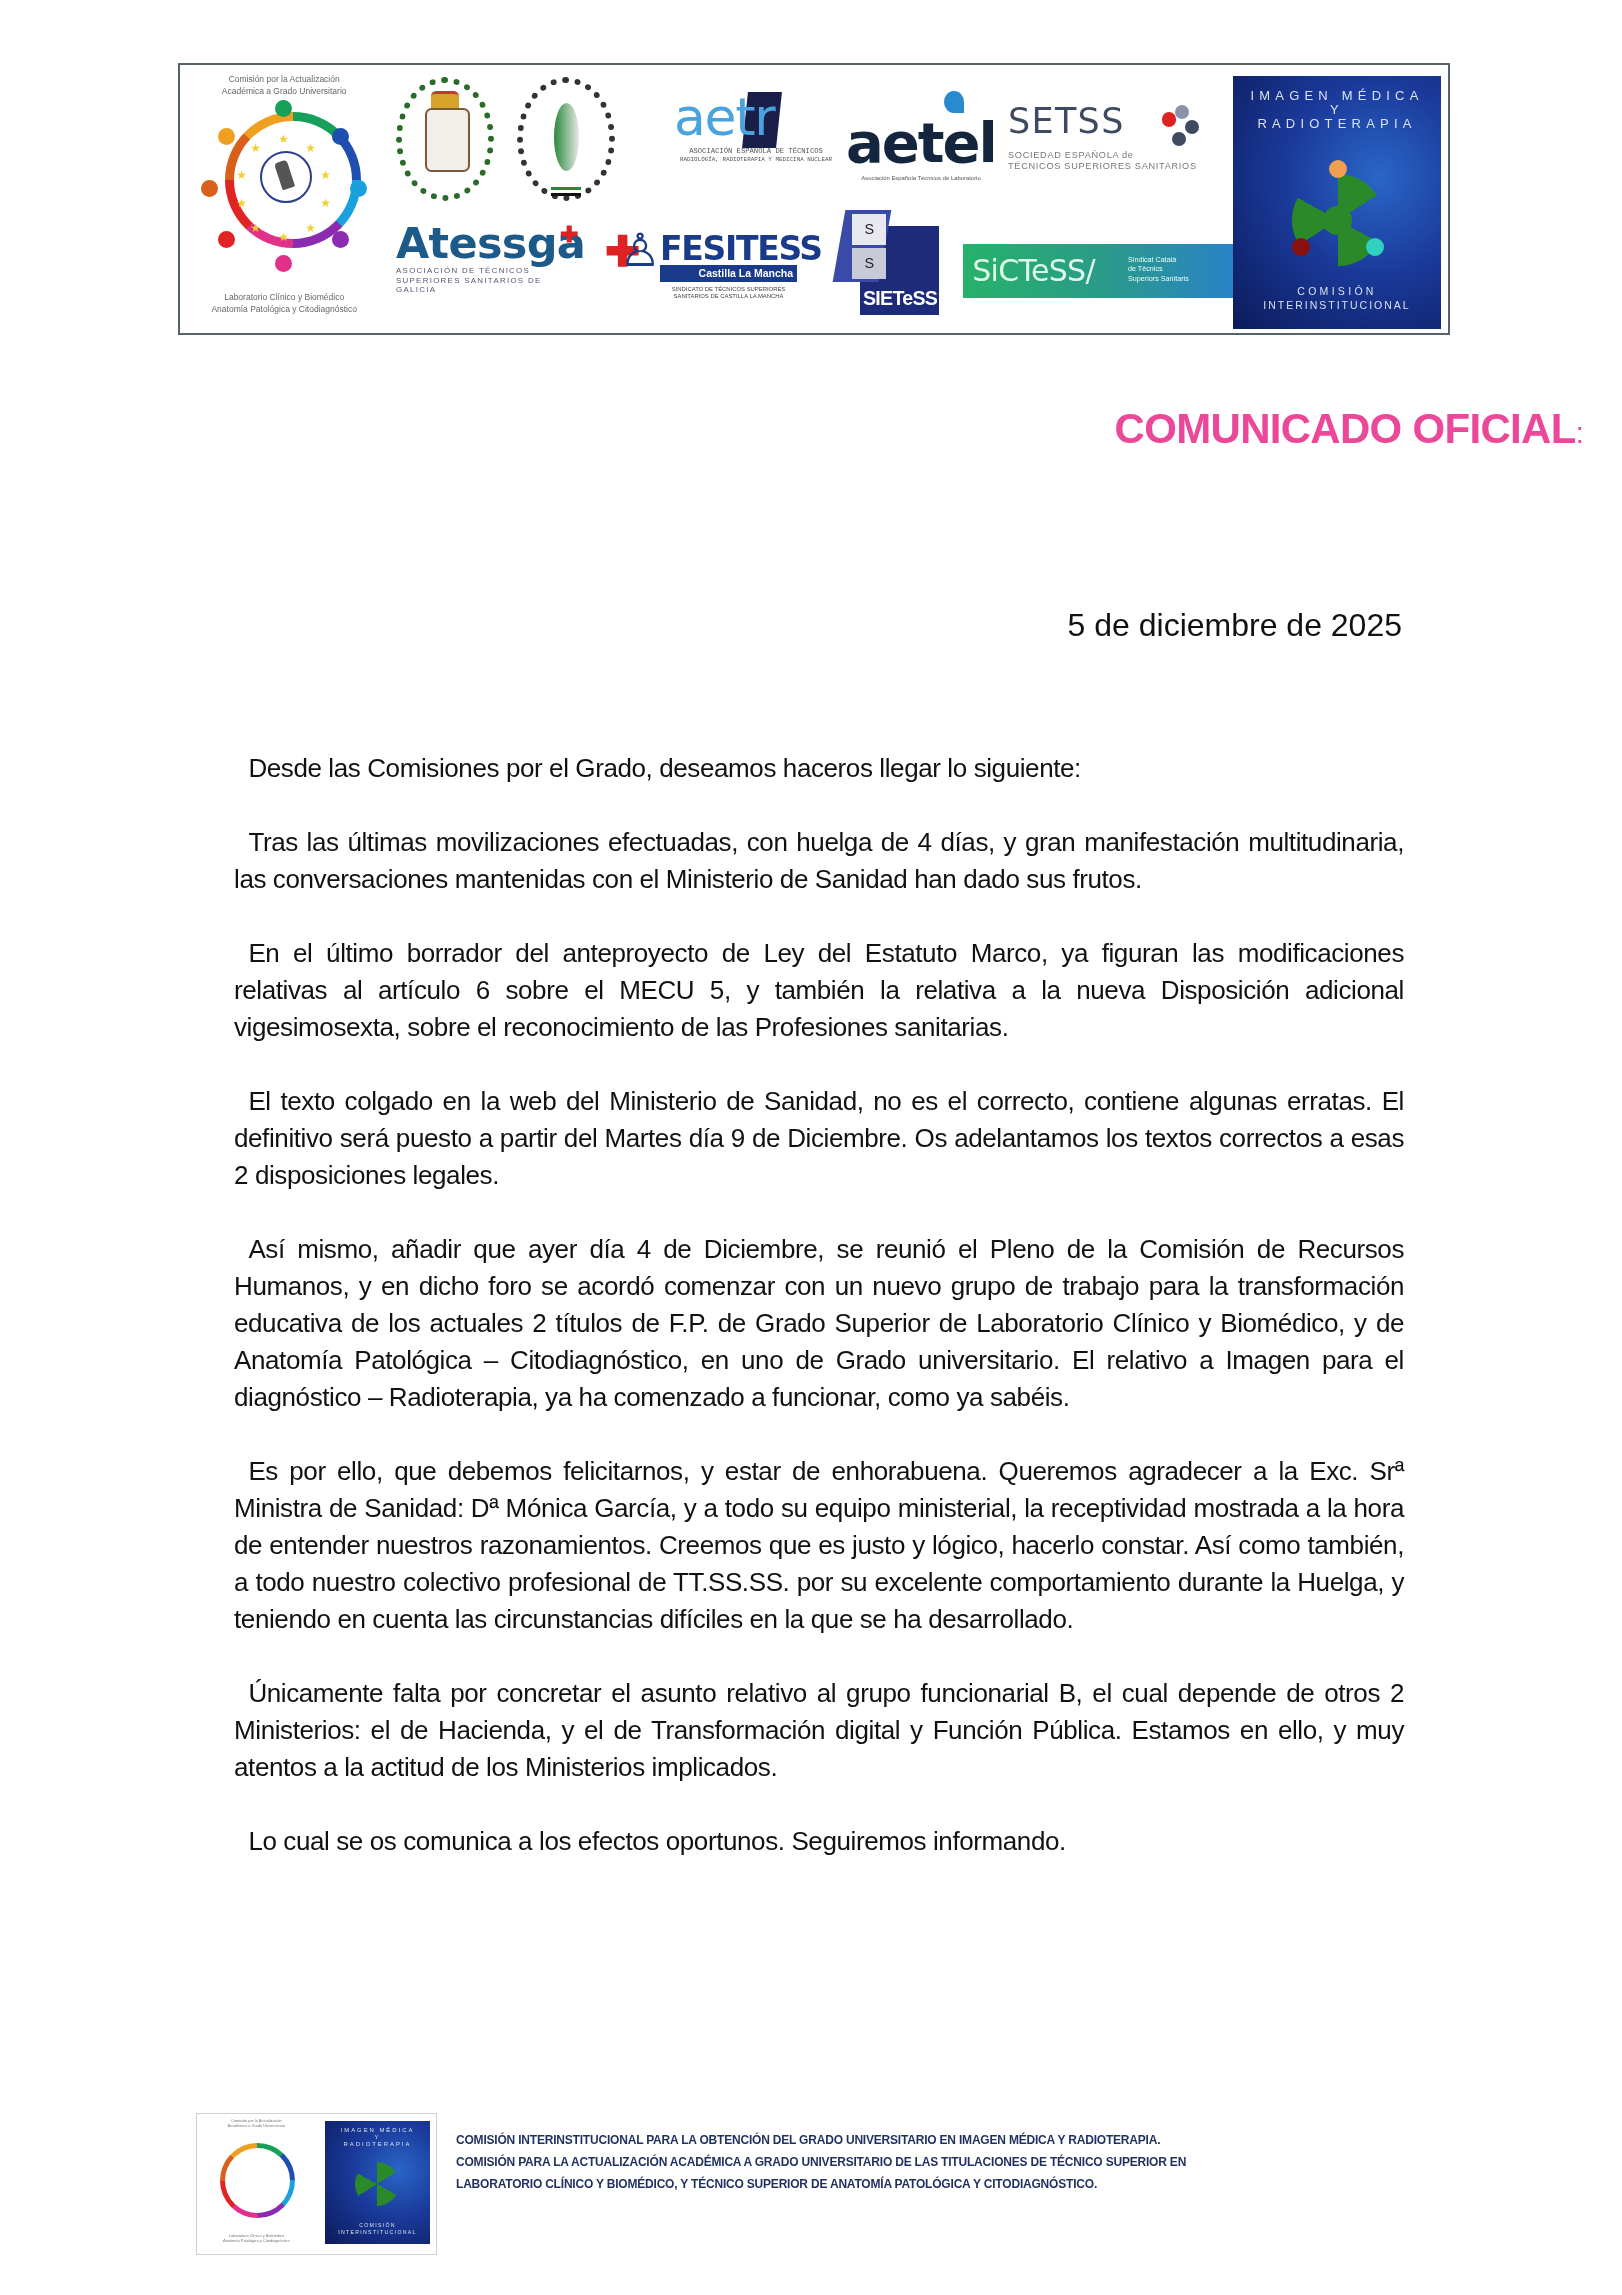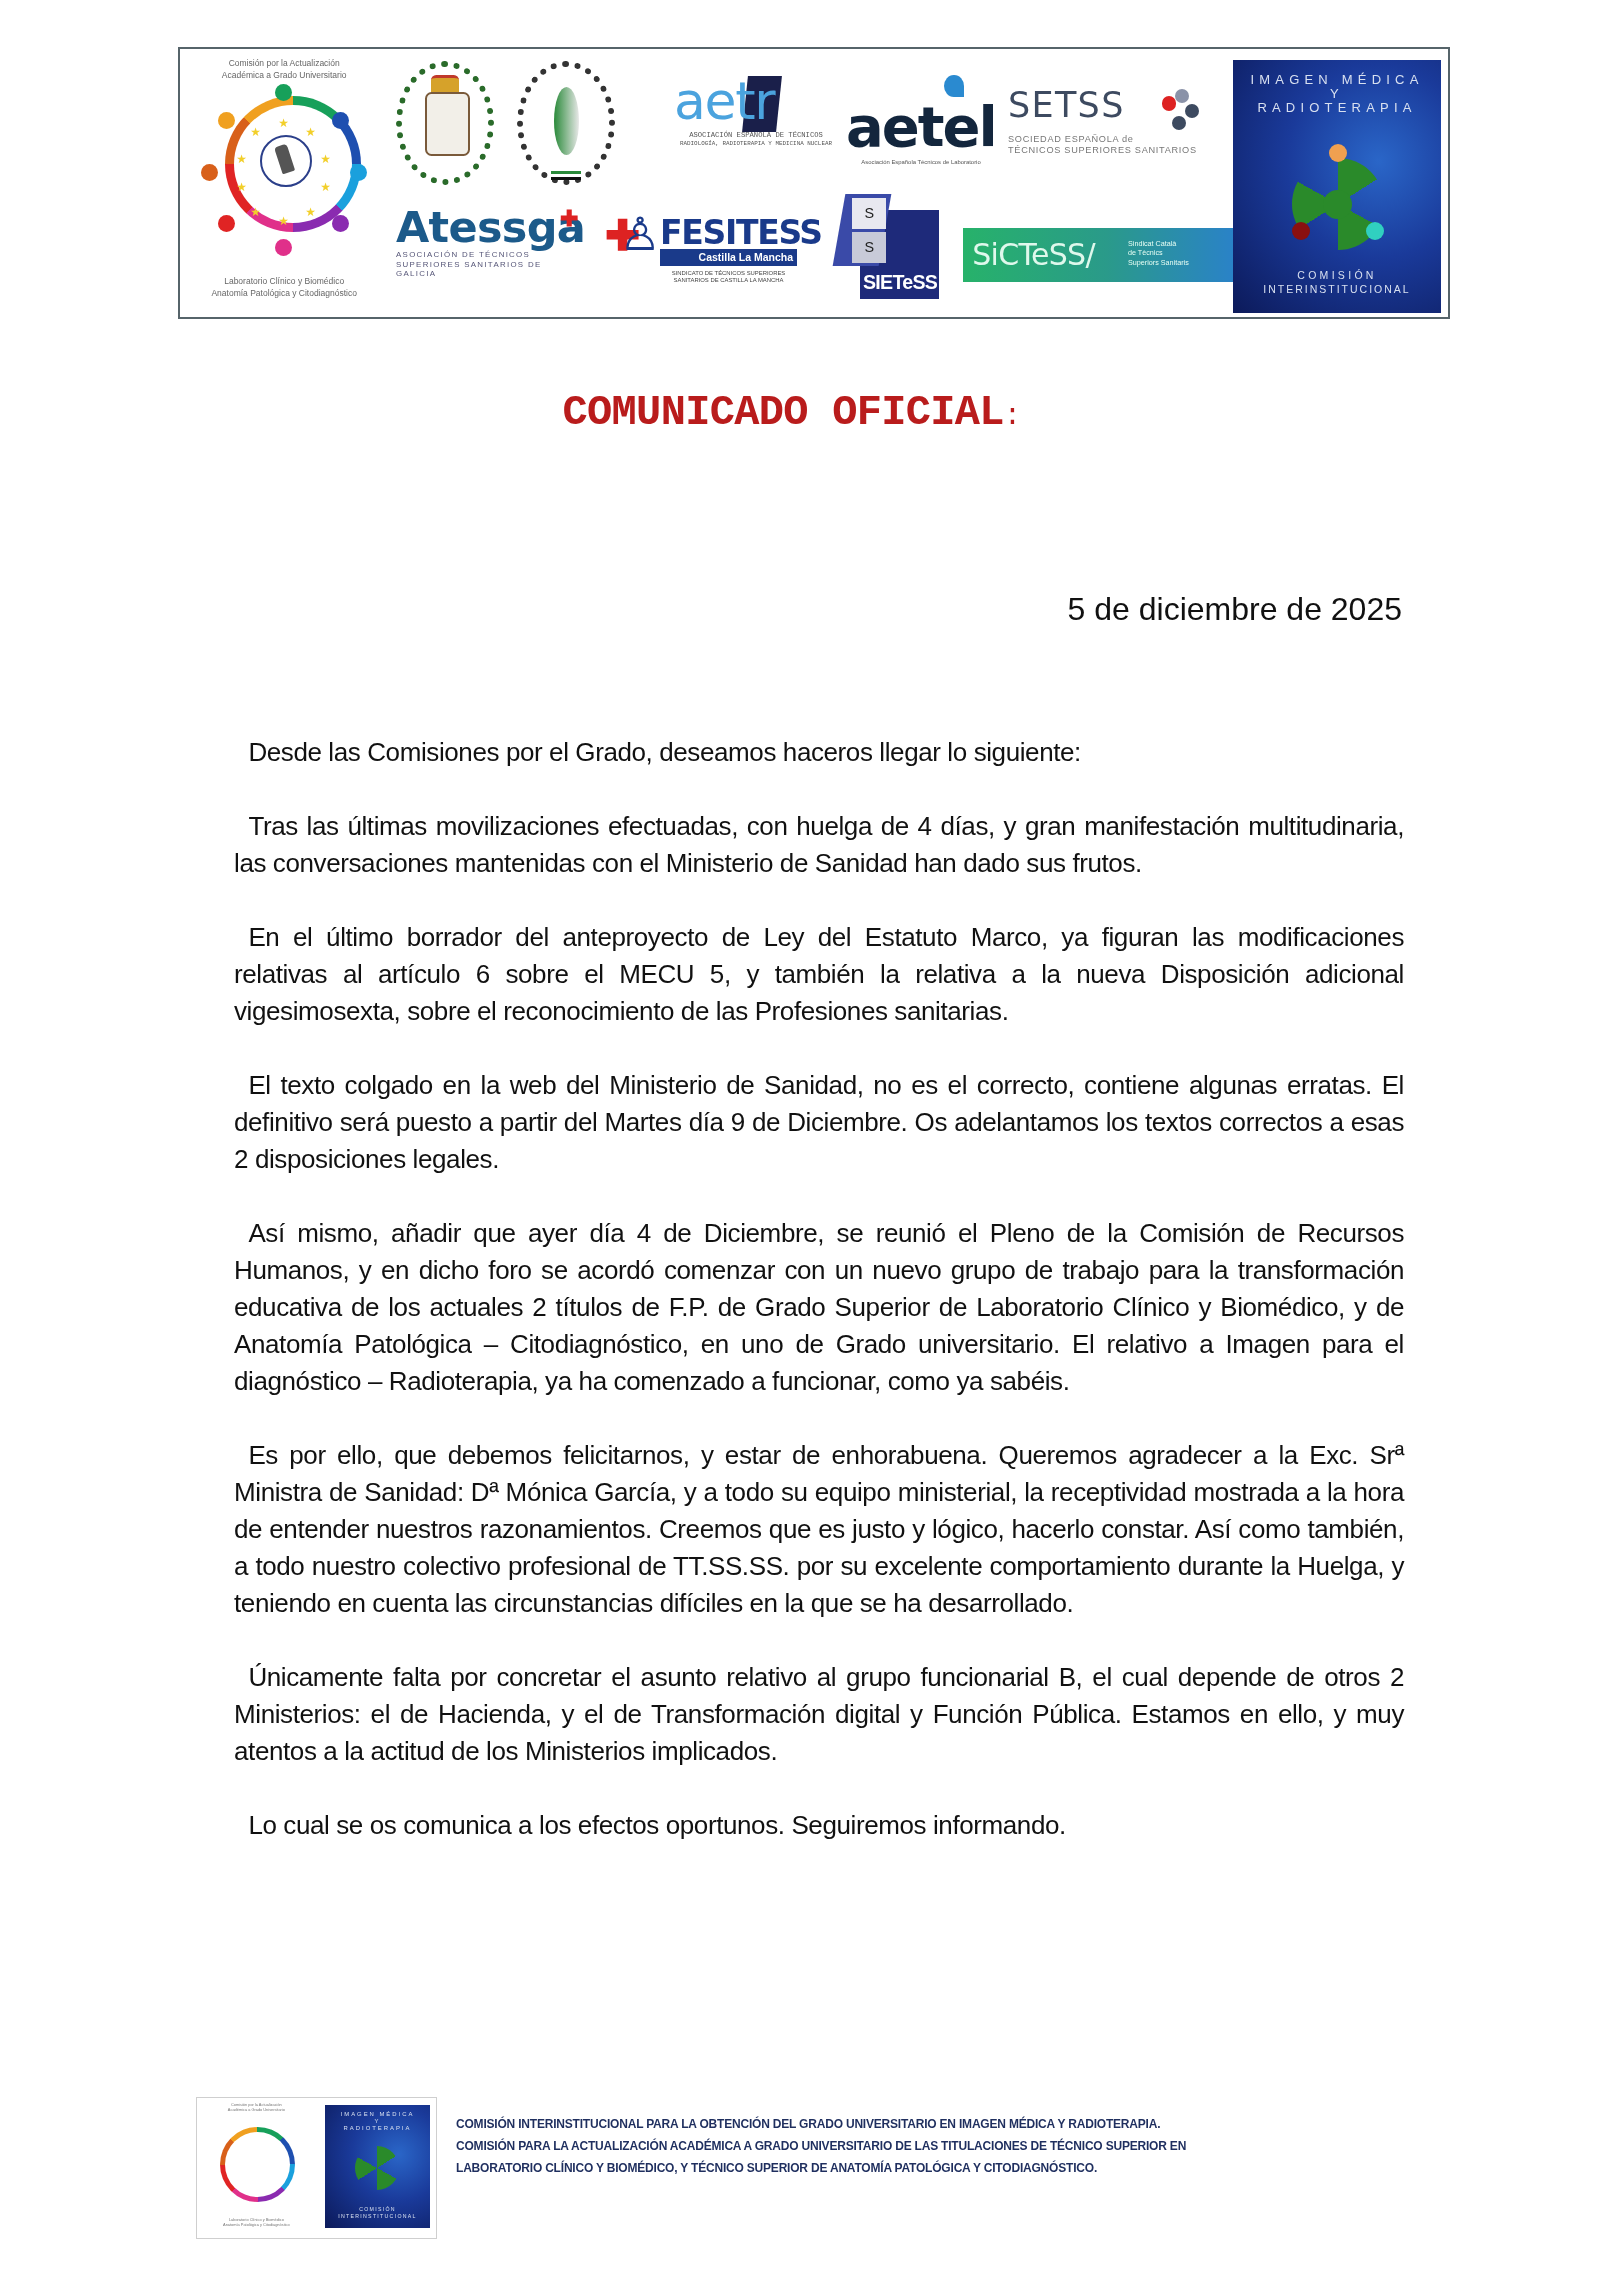--- a/index.html
+++ b/index.html
@@ -1,17 +1,17 @@
 <!DOCTYPE html>
 <html style="font-size:10.5px"><head>
 <meta charset="utf-8">
 <style>
   html, body { margin:0; padding:0; background:#ffffff; }
   body { width:1622px; height:2295px; position:relative; overflow:hidden; font-family:"Liberation Sans", sans-serif; color:#111; }
-  .abs { position:absolute; }
+  .abs { position:absolute;margin-top:16px; }
 
   
   .header-box { left:178px; top:47px; width:1268px; height:268px; border:2px solid #56646a; background:#fff; }
   .logo { position:absolute; }
   .txt-small { font-family:"Liberation Sans", sans-serif; color:#555; text-align:center; line-height:1.2; }
 
   
   .lab-logo { left:9.2px; top:9.2px; width:190px; height:249px; }
   .lab-logo .cap { position:absolute; left:0; width:190px; font-size:8.5px; color:#666; text-align:center; line-height:11.8px; }
   .ring { position:absolute; left:36px; top:38px; width:118px; height:118px; border-radius:50%;
@@ -35,21 +35,21 @@
   .aetr-block { position:absolute; left:71px; top:1.3px; width:34px; height:56px; background:#1a1f4a; transform:skew(-6deg); z-index:0; }
   .aetel-word { font-size:56px; color:#13263d; font-family:"DejaVu Sans", sans-serif; letter-spacing:-2px; line-height:56px; font-weight:bold; }
   .setss-word { font-size:35px; color:#3d4a60; font-family:"DejaVu Sans", sans-serif; letter-spacing:1.3px; line-height:47px; }
   .hex { position:absolute; width:14.4px; height:14.4px; border-radius:50%; }
   .atessga-word { font-size:43px; color:#1c5a8a; font-family:"DejaVu Sans", sans-serif; letter-spacing:-0.7px; line-height:43px; font-weight:bold; }
   .fesitess-word { font-size:33px; color:#1a3a8a; font-weight:bold; font-family:"DejaVu Sans", sans-serif; letter-spacing:-1.3px; line-height:33px; }
   .sicess { background:linear-gradient(90deg,#27b26a 0%,#2a9a8a 50%,#2a7fd0 100%); color:#dff8ec;padding-left:26px; }
   .imr-panel { background:radial-gradient(ellipse at 70% 40%, #2a66c8 0%, #1a3a9a 45%, #0c1a5a 100%); color:#d8e0f0; text-align:center; }
 
   
-  .title { left:0; width:1583px; top:389px; text-align:center; font-size:42px; font-weight:bold; color:#b91c1c; letter-spacing:-0.7px; font-family:Liberation Mono, monospace; }
+  .title { left:0; width:1583px; top:389px; text-align:right; font-size:42px; font-weight:bold; color:#ec4899; letter-spacing:-0.7px; font-family:Liberation Sans, sans-serif; }
   .title .colon { font-weight:normal; font-size:29px; }
   .date { top:591px; right:220px; font-size:32px; color:#111; }
   .body { left:234px; top:734px; width:1170px; font-size:26px; line-height:37px; color:#111; letter-spacing:-0.4px; }
   .body p { margin:0 0 37px 0; text-align:justify; text-indent:14.4px; }
   .body p.closing { margin-bottom:0; }
 
   
   .footer-box { left:196px; top:2097px; width:239px; height:140px; border:1.3px solid #cfcfcf; background:#fff; }
   .footer-text { left:456px; top:2113px; width:942px; font-size:12px; line-height:22px; font-weight:bold; color:#1f2f5f; text-align:justify; letter-spacing:-0.2px; }
   .footer-text span { display:block; }

